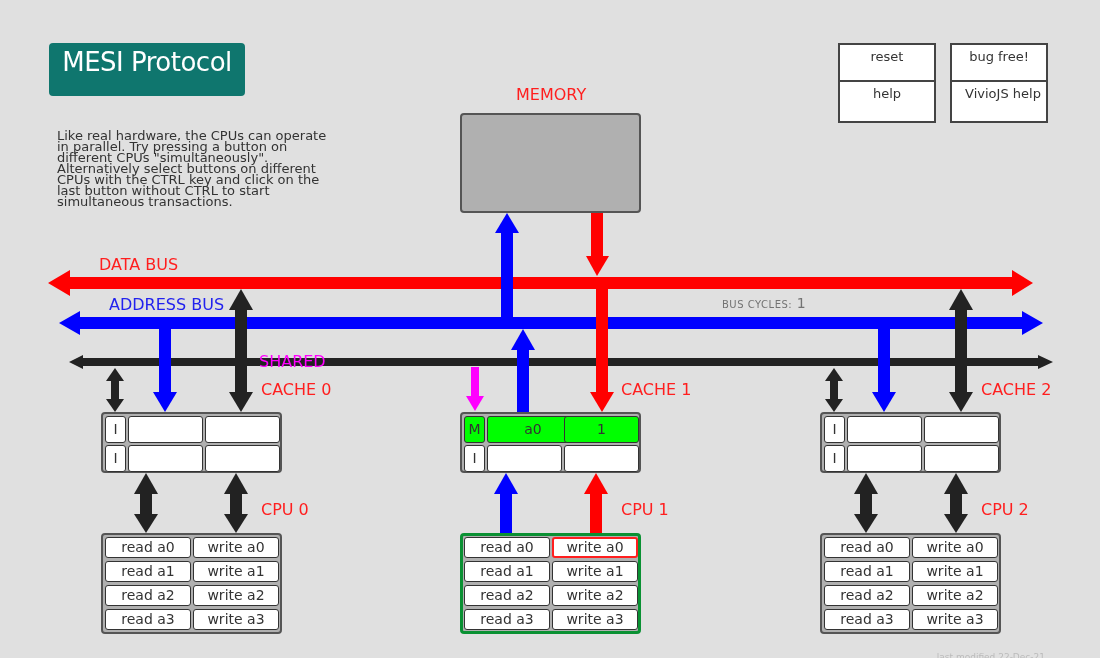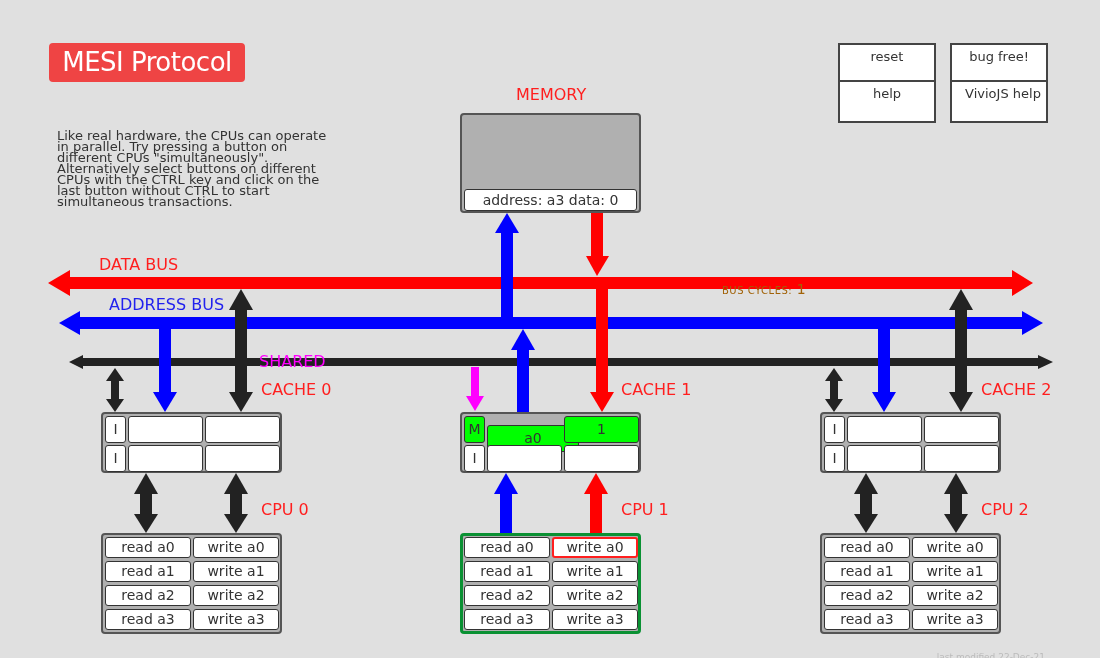--- a/index.html
+++ b/index.html
@@ -3,22 +3,22 @@
 <meta charset="utf-8">
 <style>
   html, body { margin:0; padding:0; }
   body {
     width:1100px; height:658px; overflow:hidden; position:relative;
     background:#e0e0e0;
     font-family:"DejaVu Sans", sans-serif;
   }
   .abs { position:absolute; }
   #title {
-    left:49px; top:43px; width:196px; height:39px;
-    background:#ef4444; color:#fff; border-radius:4px;
+    left:49px; top:43px; width:196px; height:53px;
+    background:#0f766e; color:#fff; border-radius:4px;
     font-size:26px; line-height:39px; text-align:center;
     font-family:"DejaVu Sans", sans-serif; letter-spacing:-0.5px;
   }
   #desc {
     left:49px; top:130px; width:285px;
     font-size:13px; line-height:11px; color:#333;margin-left:8px;
   }
   .topbtn {
     position:absolute; width:98px; height:43px;
     background:#fff; border:2px solid #444; border-radius:0;
@@ -35,21 +35,21 @@
   .cell {
     position:absolute; background:#fff; border:1px solid #333; border-radius:3px;
     box-sizing:border-box; font-size:13px; color:#333; text-align:center;
   }
   .memrow { left:2px; width:173px; height:22px; line-height:20px; font-size:14px; }
   .memrow.active { background:#c0c0c0; }
   .cachecell { height:27px; line-height:25px; font-size:14px; }
   .green { background:#00ff00; }
   .cpubtn { height:21px; line-height:19px; font-size:14px; cursor:pointer; }
   .cpubtn.pending { border:2px solid #ff1e1e; line-height:17px; }
-  #buscycles { left:722px; top:281px; font-size:14px; color:#a16207; }
+  #buscycles { left:722px; top:295px; font-size:14px; color:#737373; }
   #buscycles .sc { font-size:10px; letter-spacing:0.5px; }
   #footer { right:55px; bottom:-4px; font-size:9px; color:#bbb; }
 </style>
 </head>
 <body>
 
 <svg id="wires" width="1100" height="658">
   <defs></defs>
 
   <g>
@@ -148,21 +148,20 @@
 <div id="title" class="abs">MESI Protocol</div>
 <div id="desc" class="abs">Like real hardware, the CPUs can operate in parallel. Try pressing a button on different CPUs "simultaneously". Alternatively select buttons on different CPUs with the CTRL key and click on the last button without CTRL to start simultaneous transactions.</div>
 
 <div class="topbtn" style="left:838px;top:43px;">reset</div>
 <div class="topbtn" style="left:950px;top:43px;">bug free!</div>
 <div class="topbtn" style="left:838px;top:80px;">help</div>
 <div class="topbtn" style="left:950px;top:80px;padding-left:8px;">VivioJS help</div>
 
 <div class="redlabel" style="left:516px;top:85px;">MEMORY</div>
 <div class="panel" style="left:460px;top:113px;width:181px;height:100px;">
-  <div class="cell memrow" id="mem3" style="top:74px;">address: a3 data: 0</div>
 </div>
 
 <div class="smalllabel" style="left:99px;top:255px;color:#ff1e1e;">DATA BUS</div>
 <div class="smalllabel" style="left:109px;top:295px;color:#2222ee;">ADDRESS BUS</div>
 <div class="smalllabel" style="left:259px;top:352px;color:#ff00ff;">SHARED</div>
 <div id="buscycles" class="abs">
   <span class="sc">BUS CYCLES:</span>
   <span>1</span>
 </div>
 
@@ -172,21 +171,21 @@
       <div class="cell cachecell" style="left: 2px; top: 2px; width: 21px;">I</div>
       <div class="cell cachecell" style="left: 25px; top: 2px; width: 75px;"></div>
       <div class="cell cachecell" style="left: 102px; top: 2px; width: 75px;"></div>
       <div class="cell cachecell" style="left: 2px; top: 31px; width: 21px;">I</div>
       <div class="cell cachecell" style="left: 25px; top: 31px; width: 75px;"></div>
       <div class="cell cachecell" style="left: 102px; top: 31px; width: 75px;"></div>
     </div>
     <div class="redlabel" style="left: 621px; top: 380px;">CACHE 1</div>
     <div class="panel" style="left: 460px; top: 412px; width: 181px; height: 61px;">
       <div class="cell cachecell green" style="left: 2px; top: 2px; width: 21px;">M</div>
-      <div class="cell cachecell green" style="left: 25px; top: 11px; width: 92px;">a0</div>
+      <div class="cell cachecell green" style="left: 25px; top: 2px; width: 92px;">a0</div>
       <div class="cell cachecell green" style="left: 102px; top: 2px; width: 75px;">1</div>
       <div class="cell cachecell" style="left: 2px; top: 31px; width: 21px;">I</div>
       <div class="cell cachecell" style="left: 25px; top: 31px; width: 75px;"></div>
       <div class="cell cachecell" style="left: 102px; top: 31px; width: 75px;"></div>
     </div>
     <div class="redlabel" style="left: 981px; top: 380px;">CACHE 2</div>
     <div class="panel" style="left: 820px; top: 412px; width: 181px; height: 61px;">
       <div class="cell cachecell" style="left: 2px; top: 2px; width: 21px;">I</div>
       <div class="cell cachecell" style="left: 25px; top: 2px; width: 75px;"></div>
       <div class="cell cachecell" style="left: 102px; top: 2px; width: 75px;"></div>

